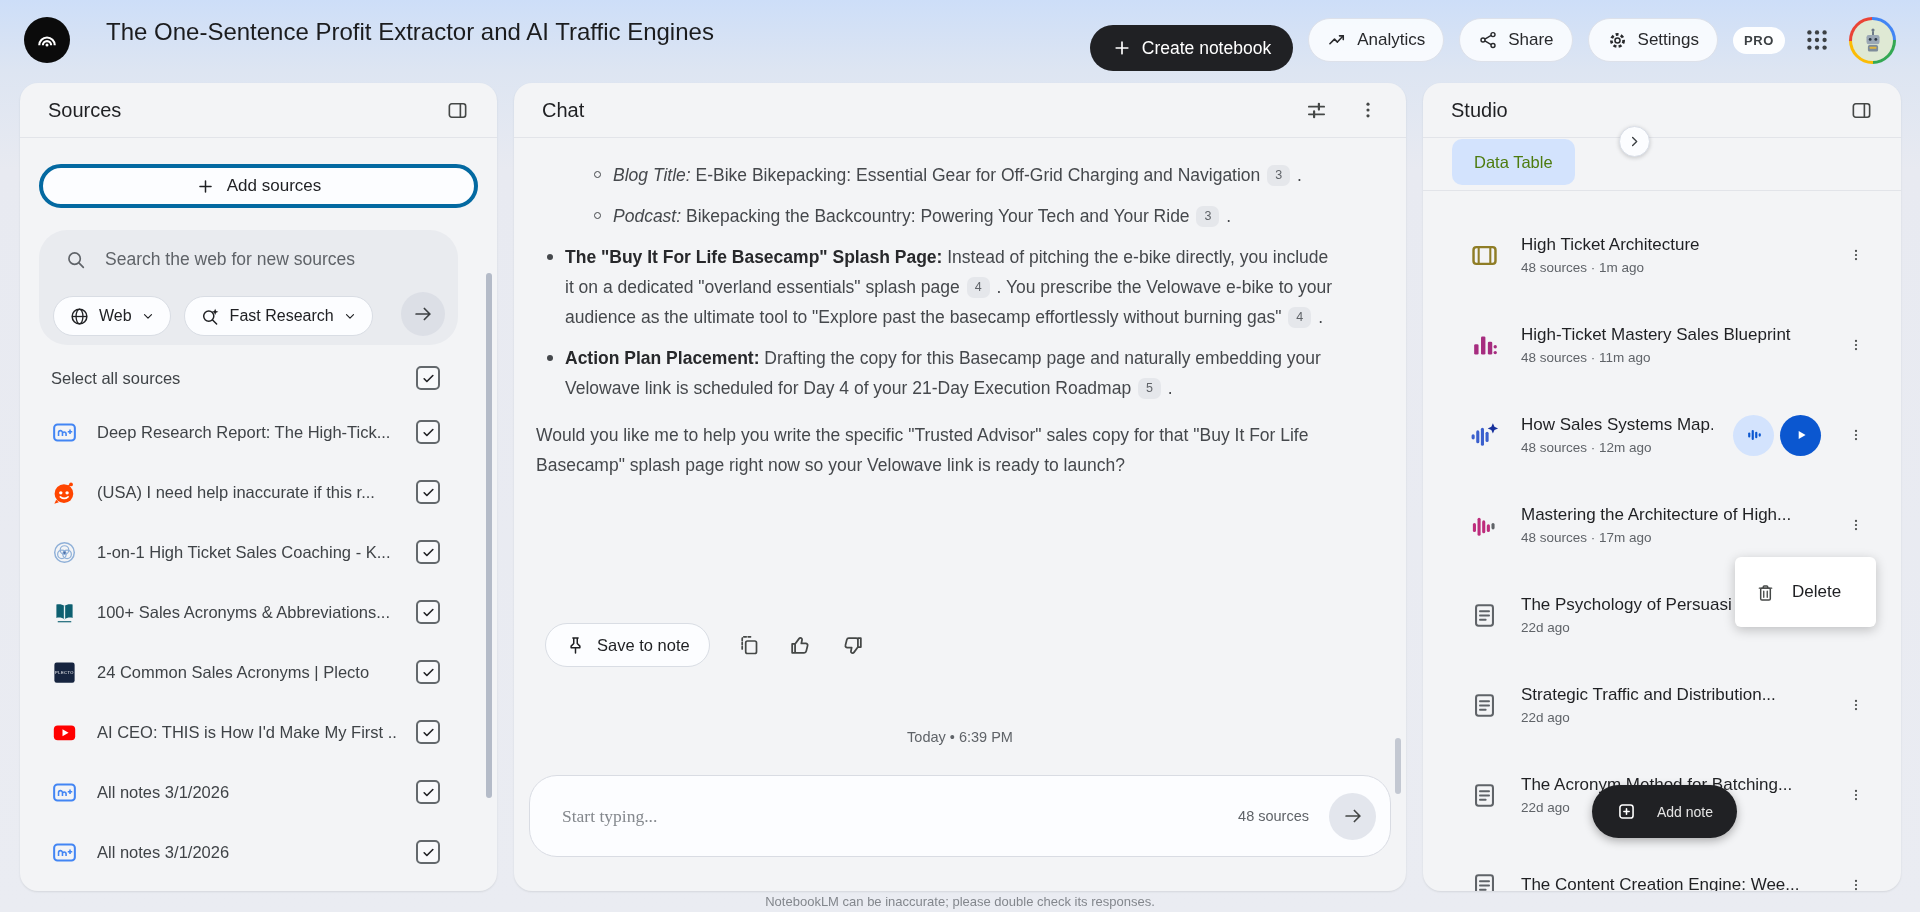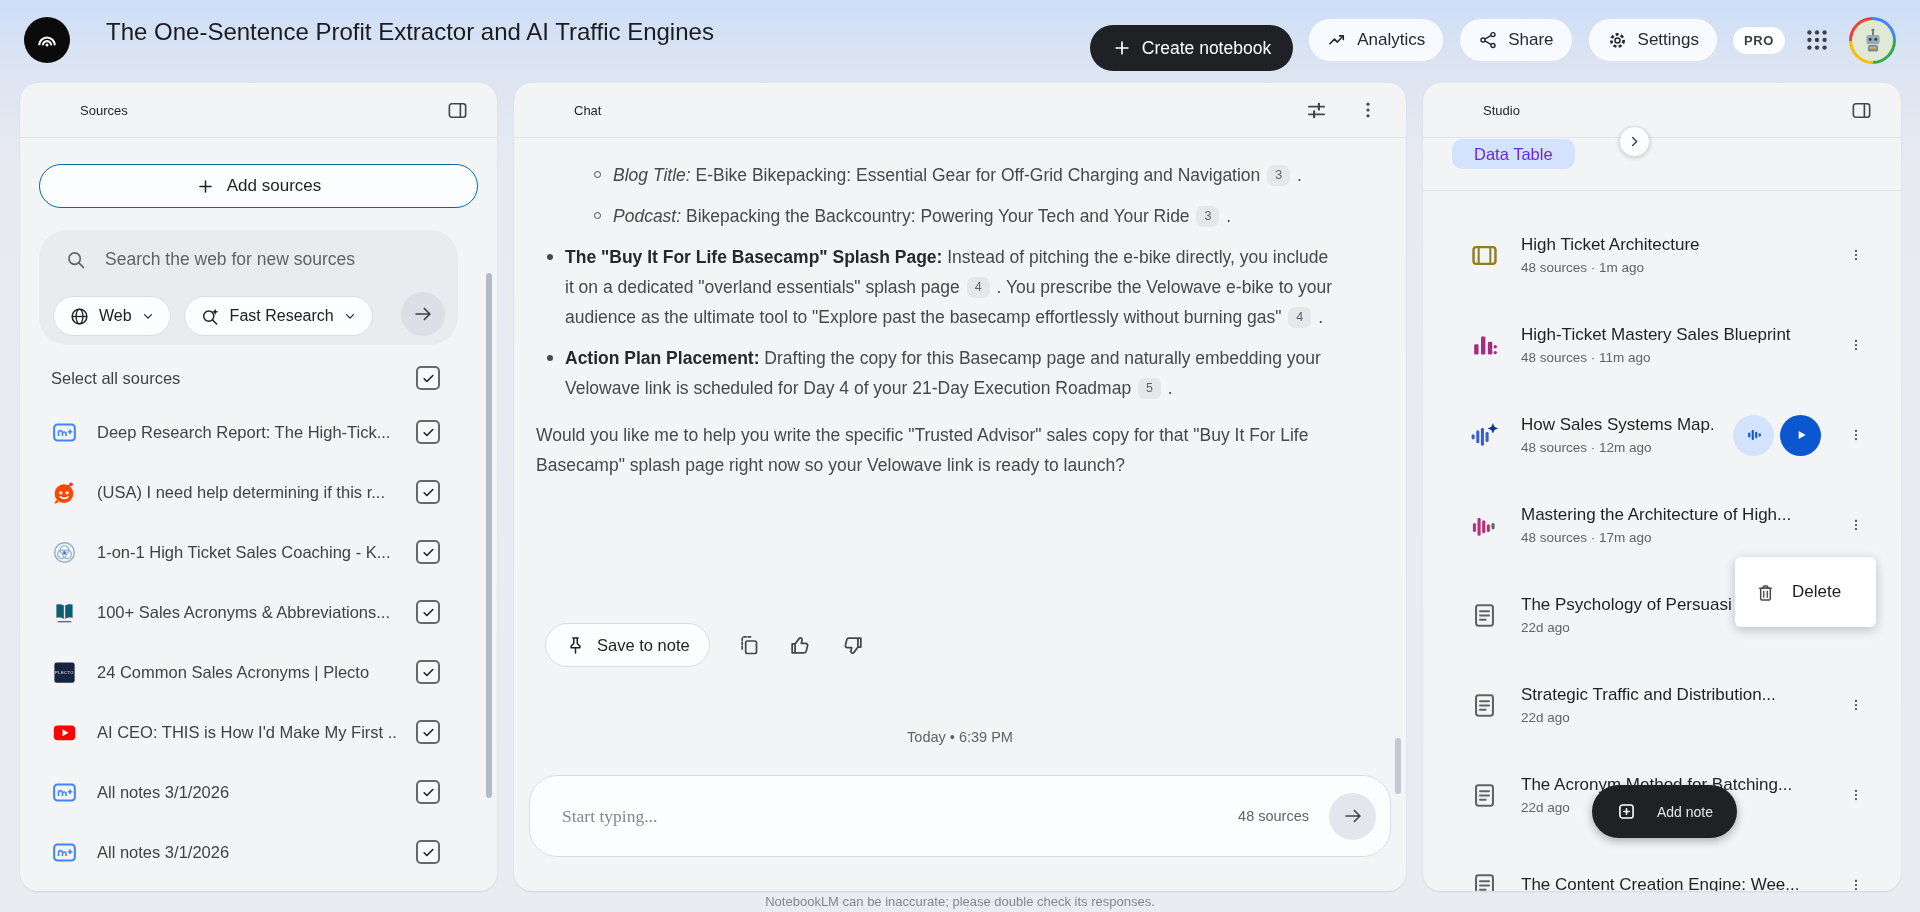--- a/index.html
+++ b/index.html
@@ -21,29 +21,29 @@
   .avatar{width:47px;height:47px;border-radius:50%;padding:3px;box-sizing:border-box;flex:none;
     background:conic-gradient(#4285f4 0 90deg,#34a853 90deg 180deg,#fbbc05 180deg 270deg,#ea4335 270deg 360deg);}
   .avatar-inner{width:100%;height:100%;border-radius:50%;background:#dfe9d4;display:flex;align-items:center;justify-content:center;overflow:hidden;}
 
   
   .panel{position:absolute;top:83px;height:808px;background:#f3f4f6;border-radius:18px;overflow:hidden;box-shadow:0 1px 2px rgba(60,64,67,.12);}
   #sources-panel{left:20px;width:477px;}
   #chat-panel{left:514px;width:892px;}
   #studio-panel{left:1423px;width:478px;}
   .panel-head{height:55px;display:flex;align-items:center;justify-content:space-between;padding:0 28px;border-bottom:1px solid #e2e4e9;box-sizing:border-box;}
-  .panel-title{font-size:13px;color:#1f2023;margin-left:32px;}
+  .panel-title{font-size:20px;color:#1f2023;}
   .head-icons{display:flex;gap:30px;align-items:center;}
   .icon-btn{background:none;border:none;color:#444746;display:flex;padding:0;}
   .thumb{position:absolute;width:6px;border-radius:3px;background:#b4bbc8;}
   #src-thumb{right:5px;top:190px;height:525px;}
   #chat-thumb{right:5px;top:655px;height:56px;background:#c3c8d2;}
 
   
-  .add-sources{position:absolute;left:19px;top:81px;width:439px;height:44px;border-radius:22px;border:1px solid #0369a1;background:#fcfdff;display:flex;align-items:center;justify-content:center;gap:12px;font-size:17px;color:#1f2023;box-sizing:border-box;}
+  .add-sources{position:absolute;left:19px;top:81px;width:439px;height:44px;border-radius:22px;border:4px solid #0369a1;background:#fcfdff;display:flex;align-items:center;justify-content:center;gap:12px;font-size:17px;color:#1f2023;box-sizing:border-box;}
   .search-card{position:absolute;left:19px;top:147px;width:419px;height:115px;background:#e9ebef;border-radius:28px;}
   .search-row{position:absolute;left:26px;top:18px;display:flex;align-items:center;gap:16px;color:#5f6368;width:370px;}
   .search-input{border:none;background:transparent;outline:none;font-size:17.5px;color:#202124;flex:1;font-family:inherit;}
   .search-input::placeholder{color:#5f6368;}
   .chips-row{position:absolute;left:14px;bottom:9px;display:flex;gap:13px;}
   .chip{display:flex;align-items:center;gap:9px;height:40px;padding:0 15px;border-radius:20px;background:#fcfdff;border:1px solid #d9dde4;font-size:16px;color:#202124;}
   .arrow-btn{position:absolute;right:13px;bottom:9px;width:44px;height:44px;border-radius:50%;background:#dcdfe6;border:none;display:flex;align-items:center;justify-content:center;color:#3c4043;}
   .select-all{position:absolute;left:31px;right:57px;top:283px;display:flex;align-items:center;justify-content:space-between;font-size:16.5px;color:#3f4347;}
   .source-list{position:absolute;left:0;right:0;top:319px;}
   .source-row{height:60px;display:flex;align-items:center;padding:0 57px 0 31px;gap:19px;}
@@ -66,21 +66,21 @@
   .chat-actions{position:absolute;left:31px;top:540px;display:flex;align-items:center;gap:27px;color:#444746;}
   .save-note{display:flex;align-items:center;gap:11px;height:44px;padding:0 19px;border-radius:22px;border:1px solid #d9dde4;background:#fcfdff;font-size:16.5px;color:#1f2023;}
   .chat-date{position:absolute;left:0;right:0;top:646px;text-align:center;font-size:14.5px;color:#5f6368;}
   .chat-inputbar{position:absolute;left:15px;right:15px;top:692px;height:82px;border:1.5px solid #d9dce3;border-radius:28px;background:#fcfdff;display:flex;align-items:center;padding:0 14px 0 30px;box-sizing:border-box;}
   .chat-input{flex:1;border:none;background:transparent;outline:none;font-size:17.5px;color:#c2410c;font-family:Liberation Serif, serif;}
   .chat-input::placeholder{color:#84888d;}
   .sources-count{font-size:14.5px;color:#5f6368;margin-right:20px;white-space:nowrap;}
   .send-btn{width:47px;height:47px;border-radius:50%;background:#e3e6ed;border:none;color:#444746;display:flex;align-items:center;justify-content:center;flex:none;}
 
   
-  .data-chip{position:absolute;left:29px;top:56px;height:30px;padding:0 22px;background:#d3e3fd;border-radius:10px;display:flex;align-items:center;font-size:16.5px;color:#6d28d9;}
+  .data-chip{position:absolute;left:29px;top:56px;height:46px;padding:0 22px;background:#d3e3fd;border-radius:10px;display:flex;align-items:center;font-size:16.5px;color:#4d7c0f;}
   .chip-expand{position:absolute;left:196px;top:43px;width:31px;height:31px;border-radius:50%;background:#fcfdff;border:1px solid #dadfe8;box-shadow:0 1px 4px rgba(0,0,0,.18);display:flex;align-items:center;justify-content:center;color:#3c4043;z-index:3;box-sizing:border-box;}
   .studio-div2{position:absolute;left:0;right:0;top:107px;height:1px;background:#e2e4e9;}
   .studio-list{position:absolute;left:0;right:0;top:127px;}
   .studio-row{height:90px;display:flex;align-items:center;padding:0 32px 0 44px;gap:20px;box-sizing:border-box;}
   .st-icon{width:34px;height:34px;flex:none;display:flex;align-items:center;justify-content:center;}
   .st-text{flex:1;min-width:0;}
   .st-title{font-size:17px;color:#1f2023;white-space:nowrap;overflow:hidden;}
   .st-meta{font-size:13.5px;color:#5f6368;margin-top:5px;}
   .audio-btn{width:41px;height:41px;border-radius:50%;border:none;display:flex;align-items:center;justify-content:center;flex:none;}
   .audio-btn.light{background:#d3e3fd;color:#0b57d0;margin-right:6px;}
@@ -274,21 +274,21 @@
             <svg width="27" height="27" viewBox="0 0 24 24" fill="none">
               <circle cx="11.5" cy="13" r="8.3" fill="#ff4500"></circle>
               <path d="M4.6 18.5L3 22l4-1.4z" fill="#ff4500"></path>
               <circle cx="17.8" cy="4.8" r="1.7" fill="#ff4500"></circle>
               <path d="M12.5 8.5l4.5-3.2" stroke="#ff4500" stroke-width="1.5"></path>
               <circle cx="8.7" cy="12.3" r="1.5" fill="#fff"></circle>
               <circle cx="14.3" cy="12.3" r="1.5" fill="#fff"></circle>
               <path d="M8.3 15.8c2 1.7 4.9 1.7 6.9 0" stroke="#fff" stroke-width="1.4" stroke-linecap="round"></path>
             </svg>
           </span>
-    <span class="src-label">(USA) I need help determining if this r...</span>
+    <span class="src-label">(USA) I need help inaccurate if this r...</span>
     <span class="checkbox checked">
       <svg width="13" height="13" viewBox="0 0 24 24" fill="none">
               <path d="M4 12.5l5 5L20 6.5" stroke="#202124" stroke-width="3" stroke-linecap="round" stroke-linejoin="round"></path>
             </svg>
     </span>
   </div>
         <div class="source-row">
     <span class="src-icon">
             <svg width="27" height="27" viewBox="0 0 24 24" fill="none">
               <circle cx="12" cy="12" r="8.7" stroke="#8fb0d8" stroke-width="1.3"></circle>

